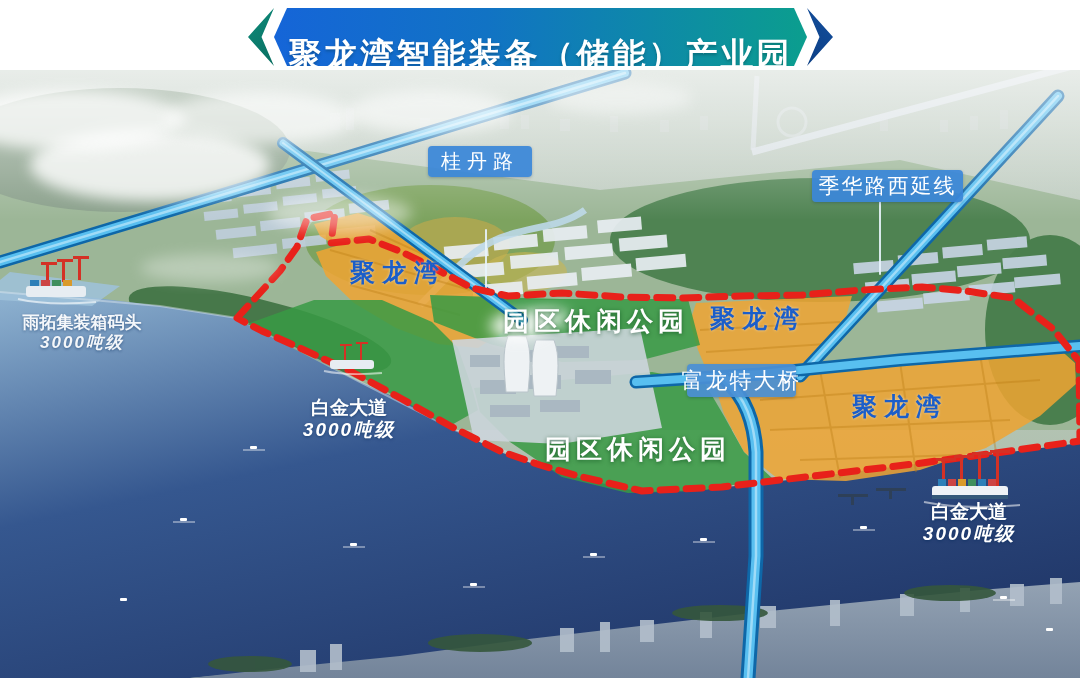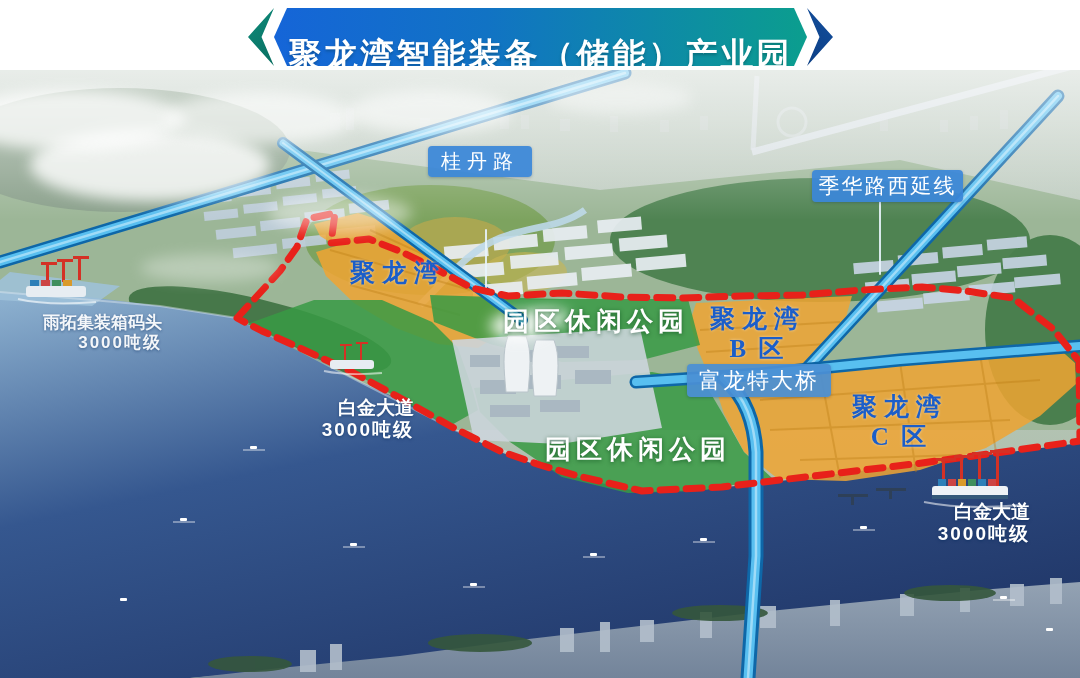--- a/index.html
+++ b/index.html
@@ -20,42 +20,42 @@
   .banner-text{color:#ffffff;font-size:33px;font-weight:bold;letter-spacing:3px;
                text-shadow:0 2px 3px rgba(0,50,60,.35);white-space:nowrap;margin-top:36px;}
 
   
   .roadlabel{position:absolute;display:flex;align-items:center;justify-content:center;
              background:rgba(58,134,216,.93);color:#fff;font-weight:400;border-radius:4px;
              box-shadow:0 1px 3px rgba(0,30,80,.25);white-space:nowrap;}
   .lbl-guidan{left:428px;top:146px;width:104px;height:31px;font-size:20px;letter-spacing:6px;}
   .lbl-baijin{left:455px;top:191px;width:158px;height:39px;font-size:26px;letter-spacing:4px;}
   .lbl-jihua{left:812px;top:170px;width:151px;height:32px;font-size:21px;letter-spacing:2px;text-align:center;}
-  .lbl-fulong{left:687px;top:364px;width:144px;height:33px;font-size:22px;letter-spacing:2px;background:rgba(74,143,212,.93);}
+  .lbl-fulong{left:687px;top:364px;width:109px;height:33px;font-size:22px;letter-spacing:2px;background:rgba(74,143,212,.93);}
 
   
   .zone-label{position:absolute;width:140px;text-align:center;color:#1b5ec9;font-weight:800;
-              text-shadow:0 0 3px rgba(255,255,255,.55);line-height:1.18;font-family:Liberation Serif, serif;}
+              text-shadow:0 0 3px rgba(255,255,255,.55);line-height:1.18;}
   .zone-label .l1{display:block;font-size:25px;letter-spacing:7px;}
   .zone-label .l2{display:block;font-size:25px;letter-spacing:3px;}
   .zone-a{left:328px;top:258px;}
   .zone-b{left:688px;top:304px;}
   .zone-c{left:830px;top:392px;}
 
   
   .park-label{position:absolute;width:200px;text-align:center;color:#ffffff;font-weight:700;
               font-size:26px;letter-spacing:5px;text-shadow:0 1px 4px rgba(0,60,20,.6);white-space:nowrap;}
   .park-1{left:496px;top:304px;}
   .park-2{left:538px;top:432px;}
 
   
-  .dock-label{position:absolute;text-align:right;color:#ffffff;font-weight:700;line-height:1.15;
+  .dock-label{position:absolute;text-align:center;color:#ffffff;font-weight:700;line-height:1.15;
               text-shadow:0 1px 3px rgba(0,40,90,.55);}
   .dock-label .dn{display:block;}
-  .dock-label .dt{display:block;letter-spacing:2px;}
+  .dock-label .dt{display:block;letter-spacing:2px;font-style:italic;}
   .dock-1{left:2px;top:313px;width:160px;font-size:17px;opacity:.92;}
   .dock-2{left:284px;top:397px;width:130px;font-size:19px;}
   .dock-3{left:908px;top:501px;width:122px;font-size:19px;}
 </style>
 </head>
 <body>
 
 <div class="stage">
 
   <svg width="1080" height="678" viewBox="0 0 1080 678">
@@ -361,25 +361,23 @@
 
   <div class="roadlabel lbl-guidan">桂丹路</div>
   <div class="roadlabel lbl-jihua">季华路西延线</div>
   <div class="roadlabel lbl-fulong">富龙特大桥</div>
 
   <div class="zone-label zone-a">
     <span class="l1">聚龙湾</span>
   </div>
   <div class="zone-label zone-b">
     <span class="l1">聚龙湾</span>
-    <span class="l2">B 区</span>
   </div>
   <div class="zone-label zone-c">
     <span class="l1">聚龙湾</span>
-    <span class="l2">C 区</span>
   </div>
 
   <div class="park-label park-1">园区休闲公园</div>
   <div class="park-label park-2">园区休闲公园</div>
 
   <div class="dock-label dock-1">
     <span class="dn">雨拓集装箱码头</span>
     <span class="dt">3000吨级</span>
   </div>
   <div class="dock-label dock-2">

